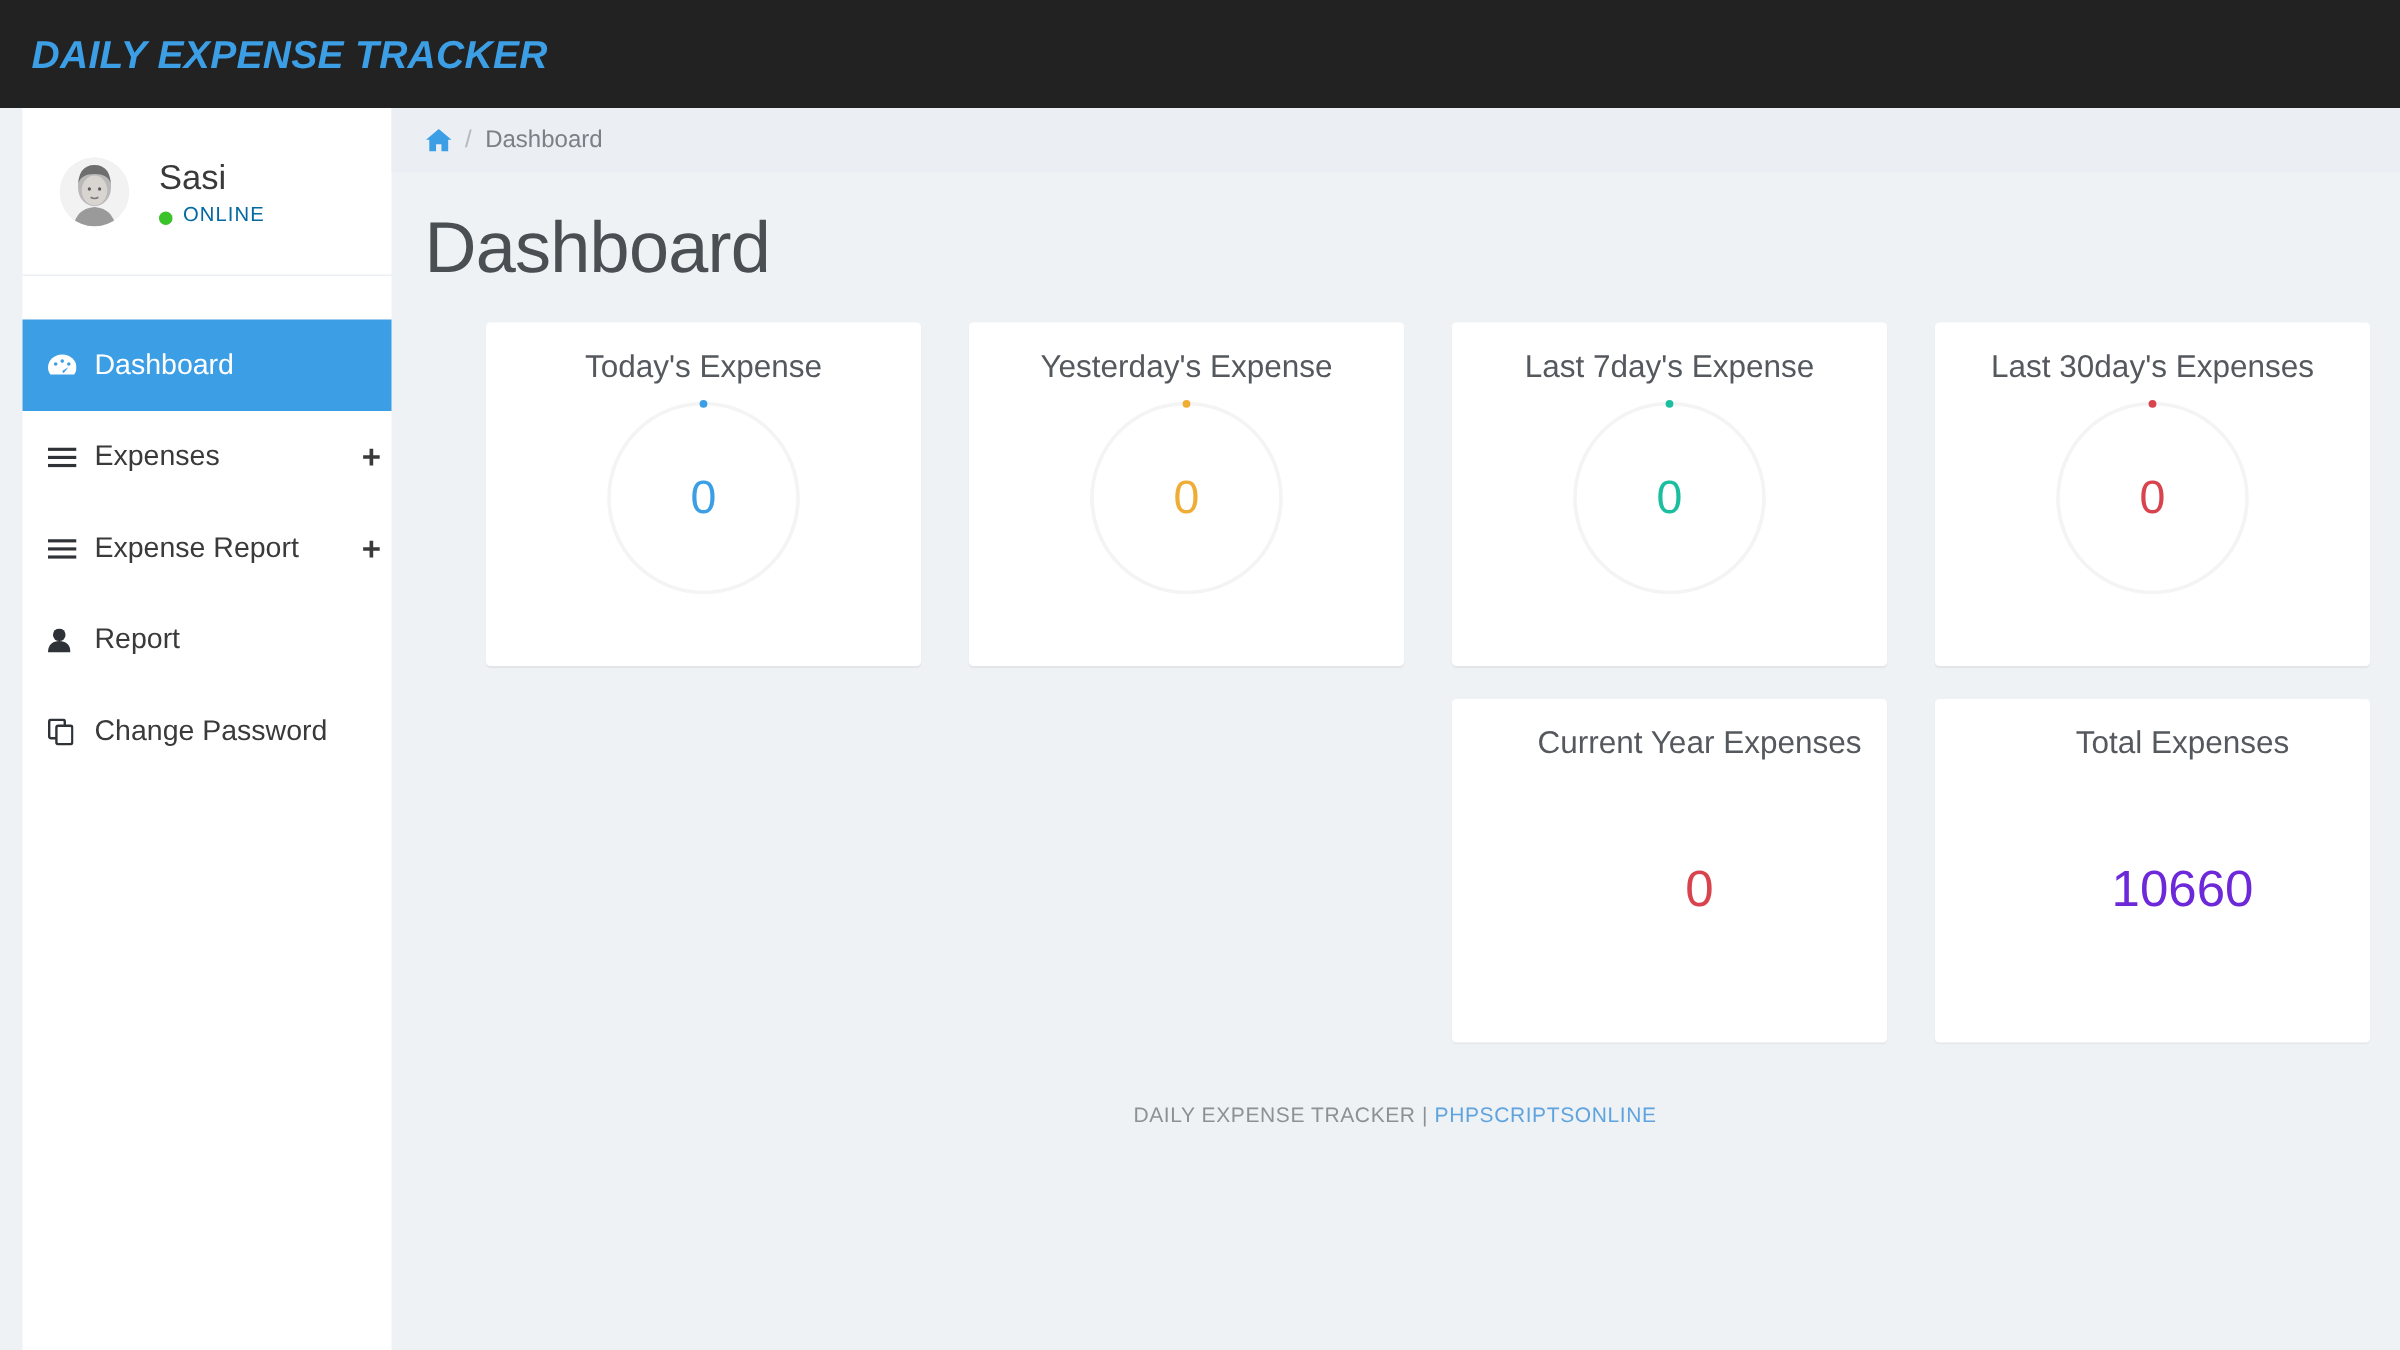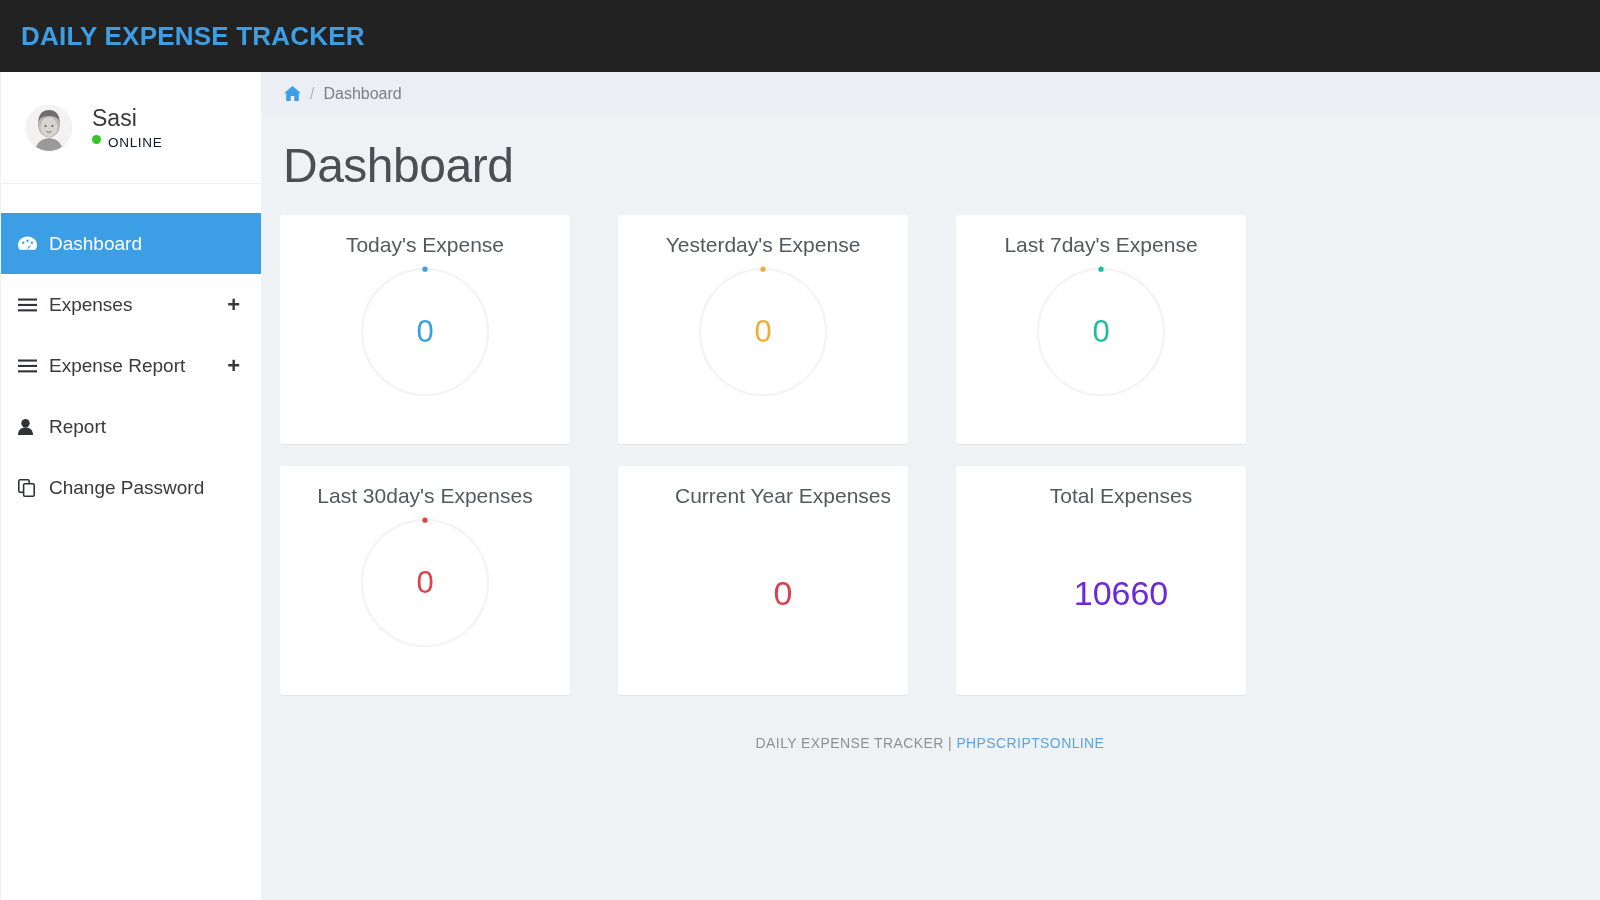--- a/index.html
+++ b/index.html
@@ -22,26 +22,27 @@
     display: flex;
     align-items: center;
   }
   .brand {
     margin-left: 21px;
     color: #3c9ee5;
     font-size: 26px;
     font-weight: bold;
     letter-spacing: 0.2px;
     white-space: nowrap;
+    font-style: italic;
   }
 
   
   .sidebar {
     position: absolute;
-    top: 72px; left: 1px;
+    top: 72px; left: 15px;
     width: 261px;
     height: 828px;
     background: #ffffff;
   }
   .user-panel {
     height: 112px;
     display: flex;
     align-items: center;
     padding-left: 25px;
     border-bottom: 1px solid #eceff3;
@@ -57,24 +58,24 @@
   .user-meta { margin-left: 20px; }
   .user-name {
     font-size: 23px;
     color: #3a3a3a;
     font-weight: 400;
     line-height: 1.15;
   }
   .user-status {
     margin-top: 4px;
     font-size: 13.5px;
-    color: #0f172a;
+    color: #0369a1;
     letter-spacing: 0.7px;
     display: flex;
-    align-items: flex-start;
+    align-items: flex-end;
   }
   .dot-online {
     width: 9px; height: 9px;
     border-radius: 50%;
     background: #3ac229;
     display: inline-block;
     margin-right: 7px;
   }
 
   .nav { margin-top: 29px; }
@@ -136,22 +137,23 @@
     font-weight: 300;
     color: #4a4f54;
     letter-spacing: -0.5px;
   }
 
   
   .grid {
     margin: 22px 0 0 19px;
     display: flex;
     flex-wrap: wrap;
-    gap: 22px 48px;
+    gap: 22px 32px;
     width: 1300px;
+    justify-content: flex-end;
   }
   .card {
     width: 290px;
     background: #ffffff;
     border-radius: 3px;
     box-shadow: 0 1px 1px rgba(0,0,0,0.055);
     padding-top: 18px;
     text-align: center;
   }
   .card.gauge-card { height: 229px; }

